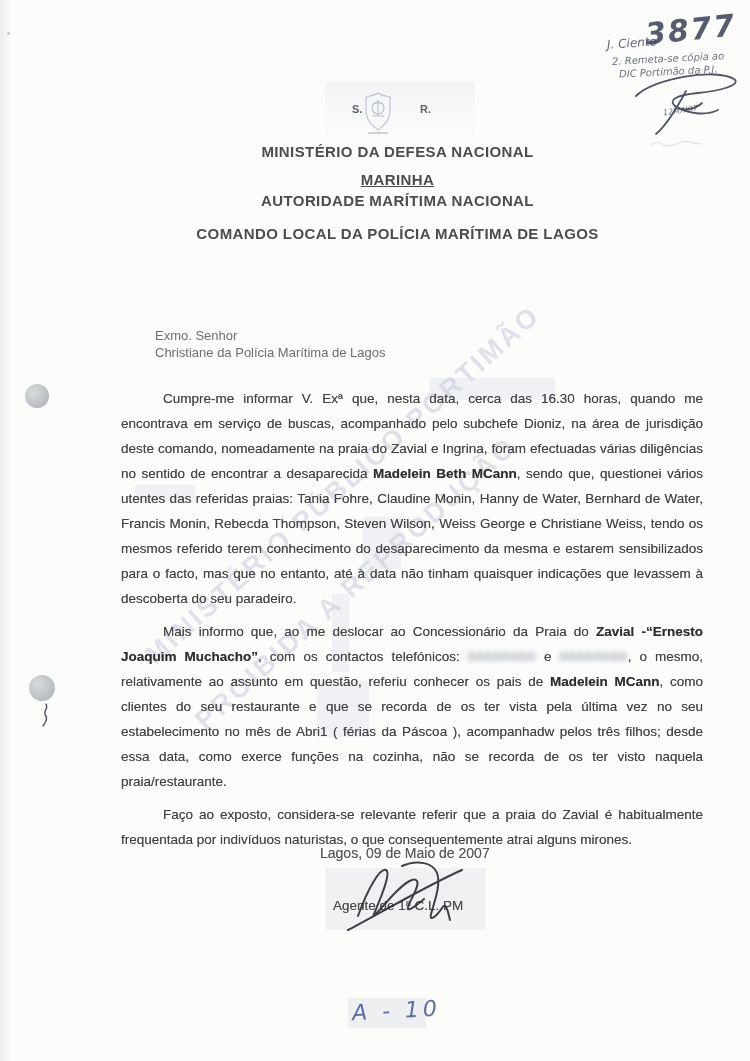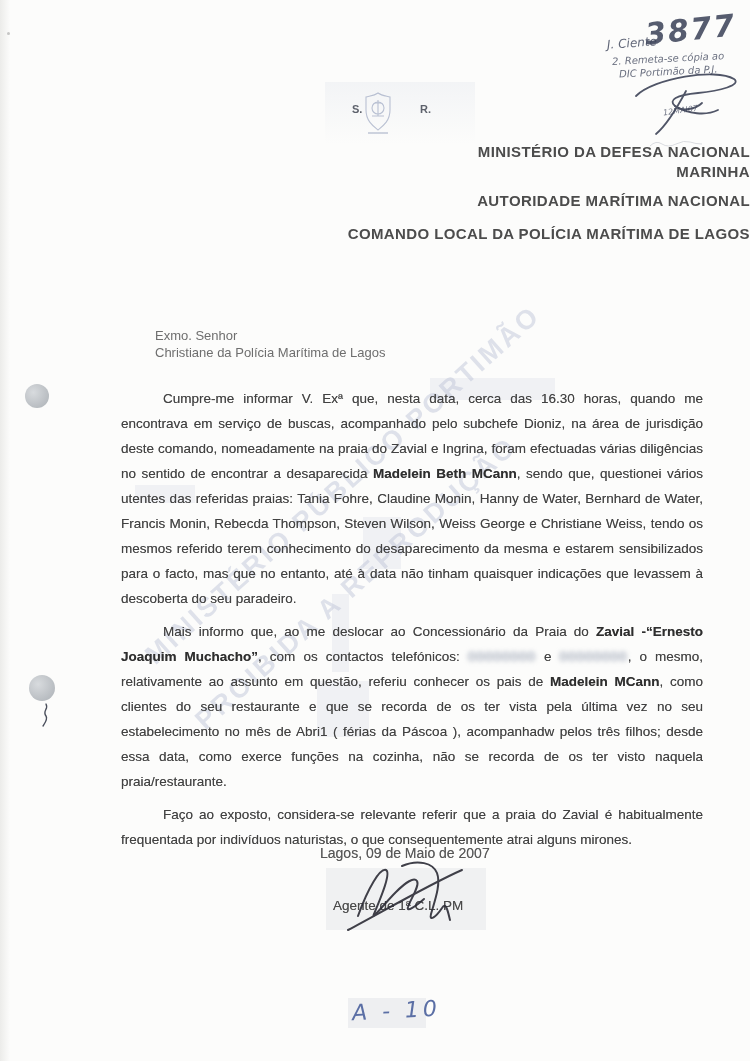--- a/index.html
+++ b/index.html
@@ -24,23 +24,23 @@
   .sig-top{position:absolute;left:628px;top:70px;}
 
   
   .class-band{position:absolute;left:325px;top:82px;width:150px;height:62px;
     background:linear-gradient(180deg,rgba(225,229,236,.35),rgba(252,252,251,0));}
   .class-letter{position:absolute;top:103px;font-size:11px;color:#5e626c;font-weight:700;}
   .class-s{left:352px;} .class-r{left:420px;}
   .emblem{position:absolute;left:363px;top:90px;opacity:.5;filter:blur(.4px);}
 
   
-  .letterhead{position:absolute;left:45px;right:0;text-align:right;
+  .letterhead{position:absolute;left:45px;right:0;text-align:center;
     font-weight:700;color:#4c4c4c;font-size:15px;letter-spacing:.4px;}
-  .lh1{top:143px;} .lh2{top:163px;} .lh3{top:192px;} .lh4{top:225px;}
+  .lh1{top:143px;} .lh2{top:171px;text-decoration:underline;} .lh3{top:192px;} .lh4{top:225px;}
 
   
   .addressee{position:absolute;left:155px;top:327px;font-size:13px;line-height:17px;
     color:#6e6e6e;}
 
   
   .wm{position:absolute;font-weight:700;white-space:nowrap;color:rgba(128,142,178,.24);
     letter-spacing:3px;z-index:0;}
   .wm1{left:160px;top:640px;font-size:27px;transform:rotate(-42deg);transform-origin:left bottom;}
   .wm2{left:210px;top:705px;font-size:27px;transform:rotate(-42deg);transform-origin:left bottom;}

